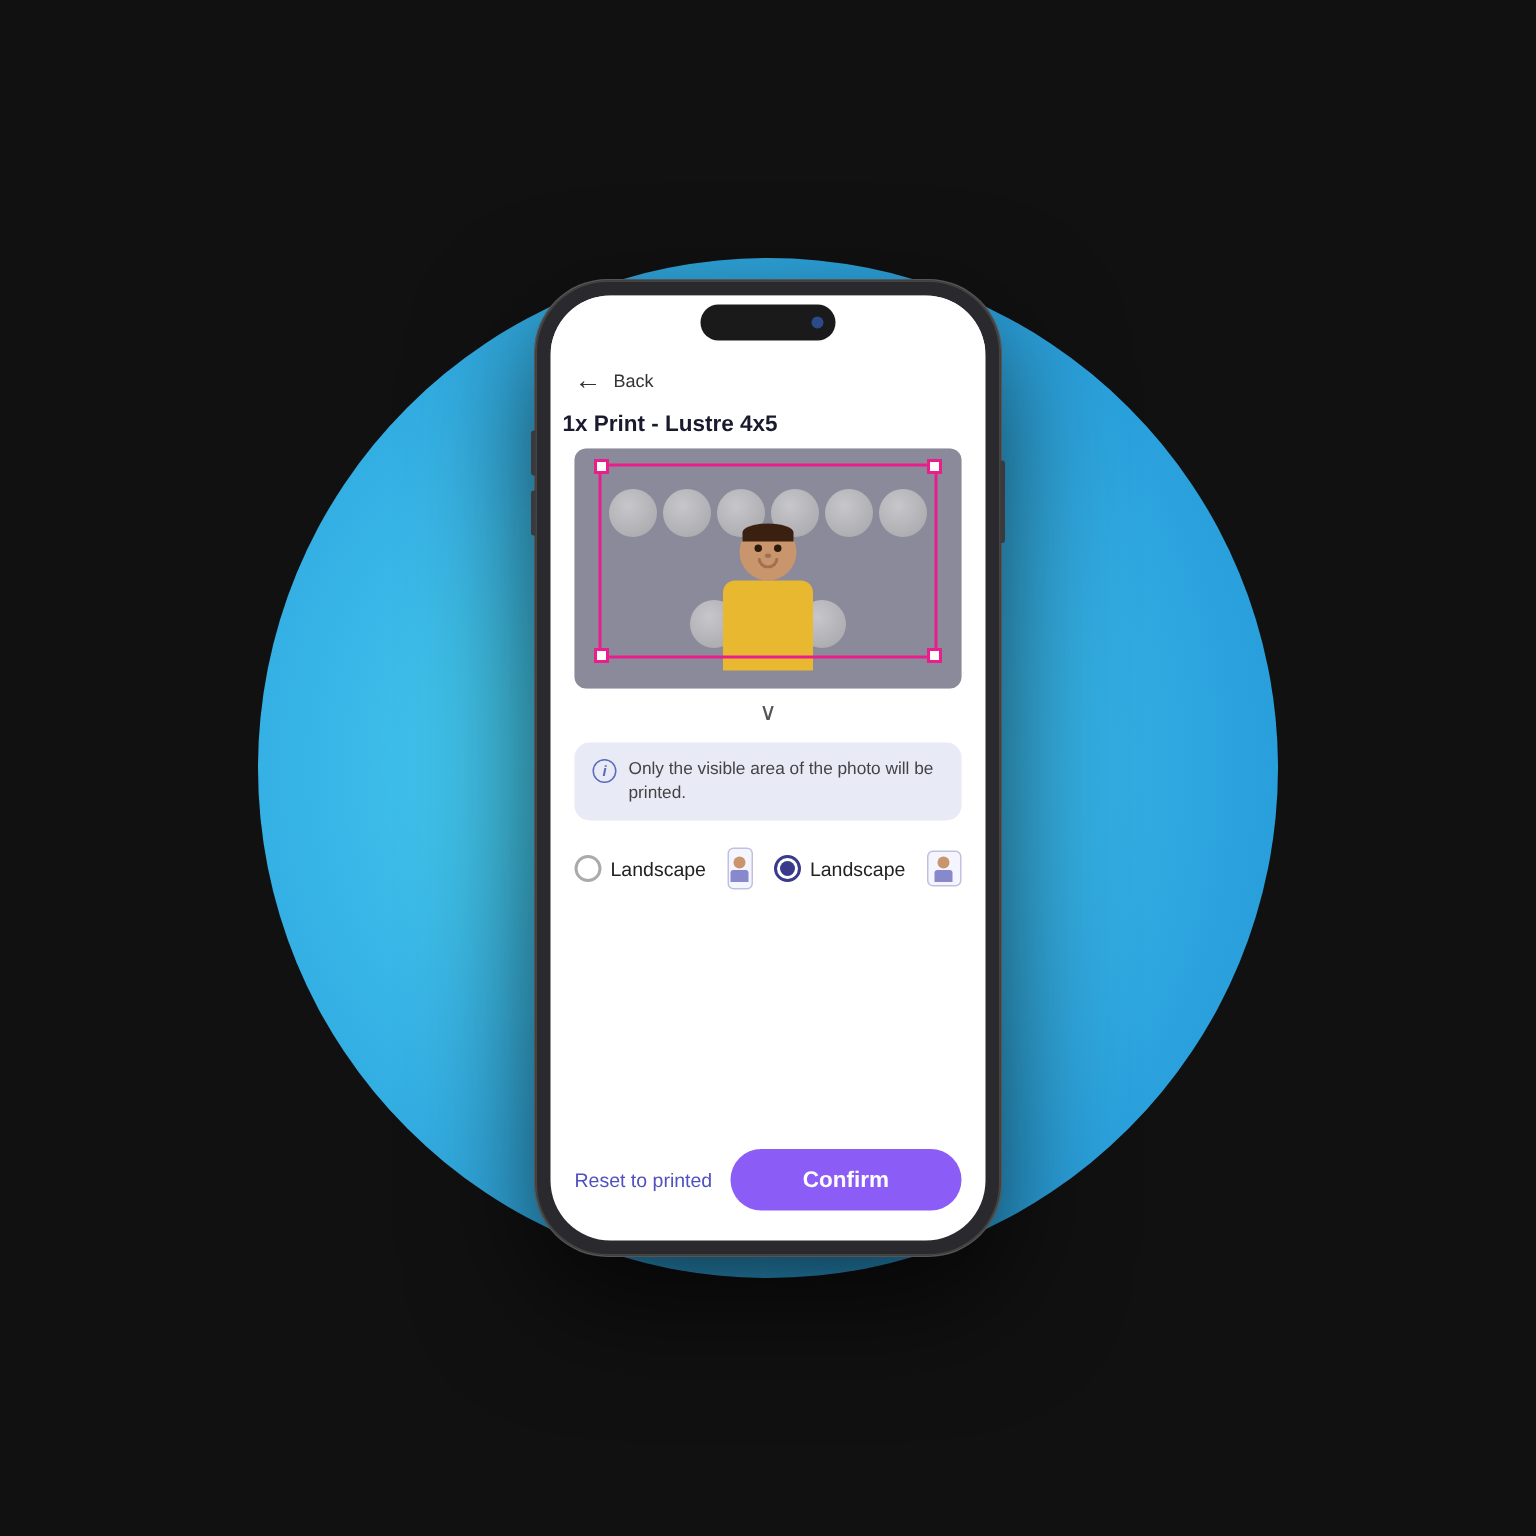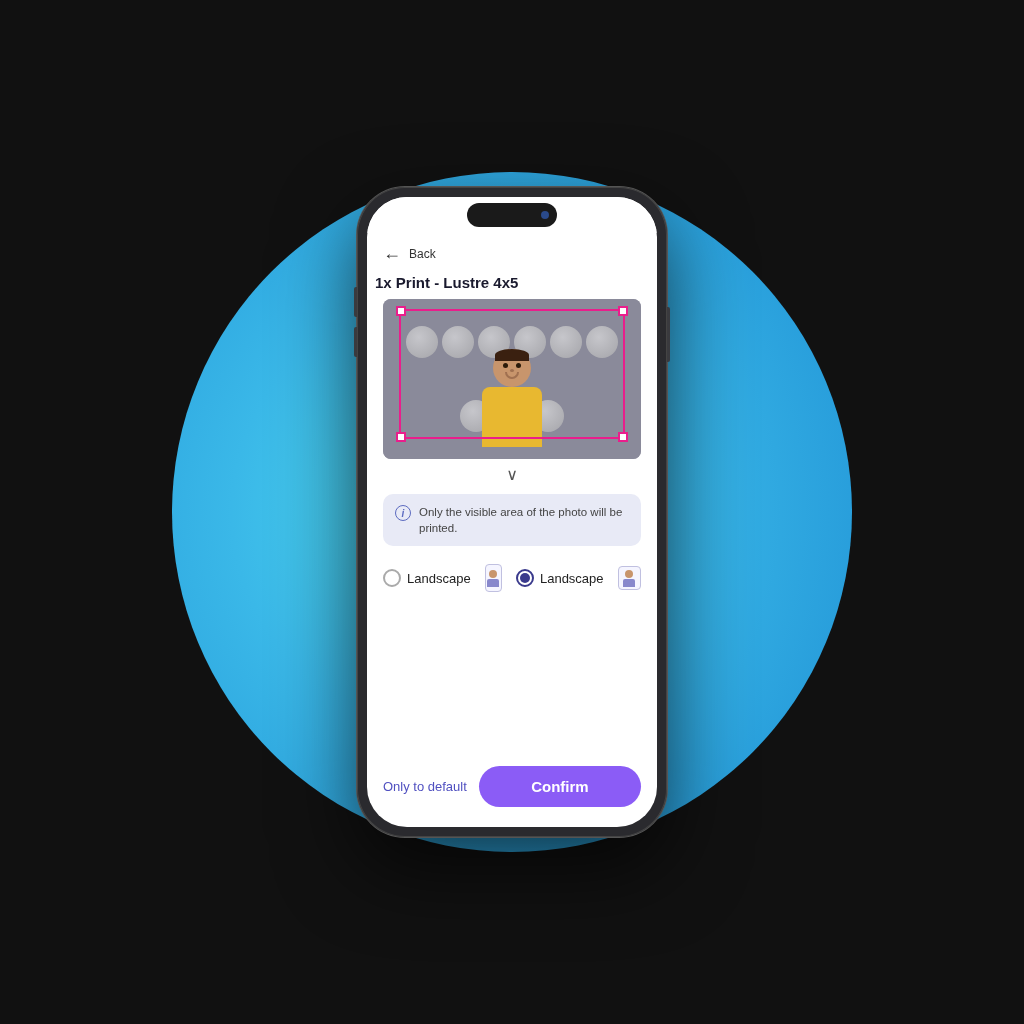--- a/index.html
+++ b/index.html
@@ -560,20 +560,20 @@
             <div class="thumb-person">
               <div class="thumb-head"></div>
               <div class="thumb-body"></div>
             </div>
           </div>
         </div>
 
         <div class="spacer"></div>
 
         <div class="bottom-buttons">
-          <button class="btn-reset">Only to default</button>
+          <button class="btn-reset">Reset to printed</button>
           <button class="btn-confirm">Confirm</button>
         </div>
 
       </div>
     </div>
   </div>
 </div>
 
 </body></html>

